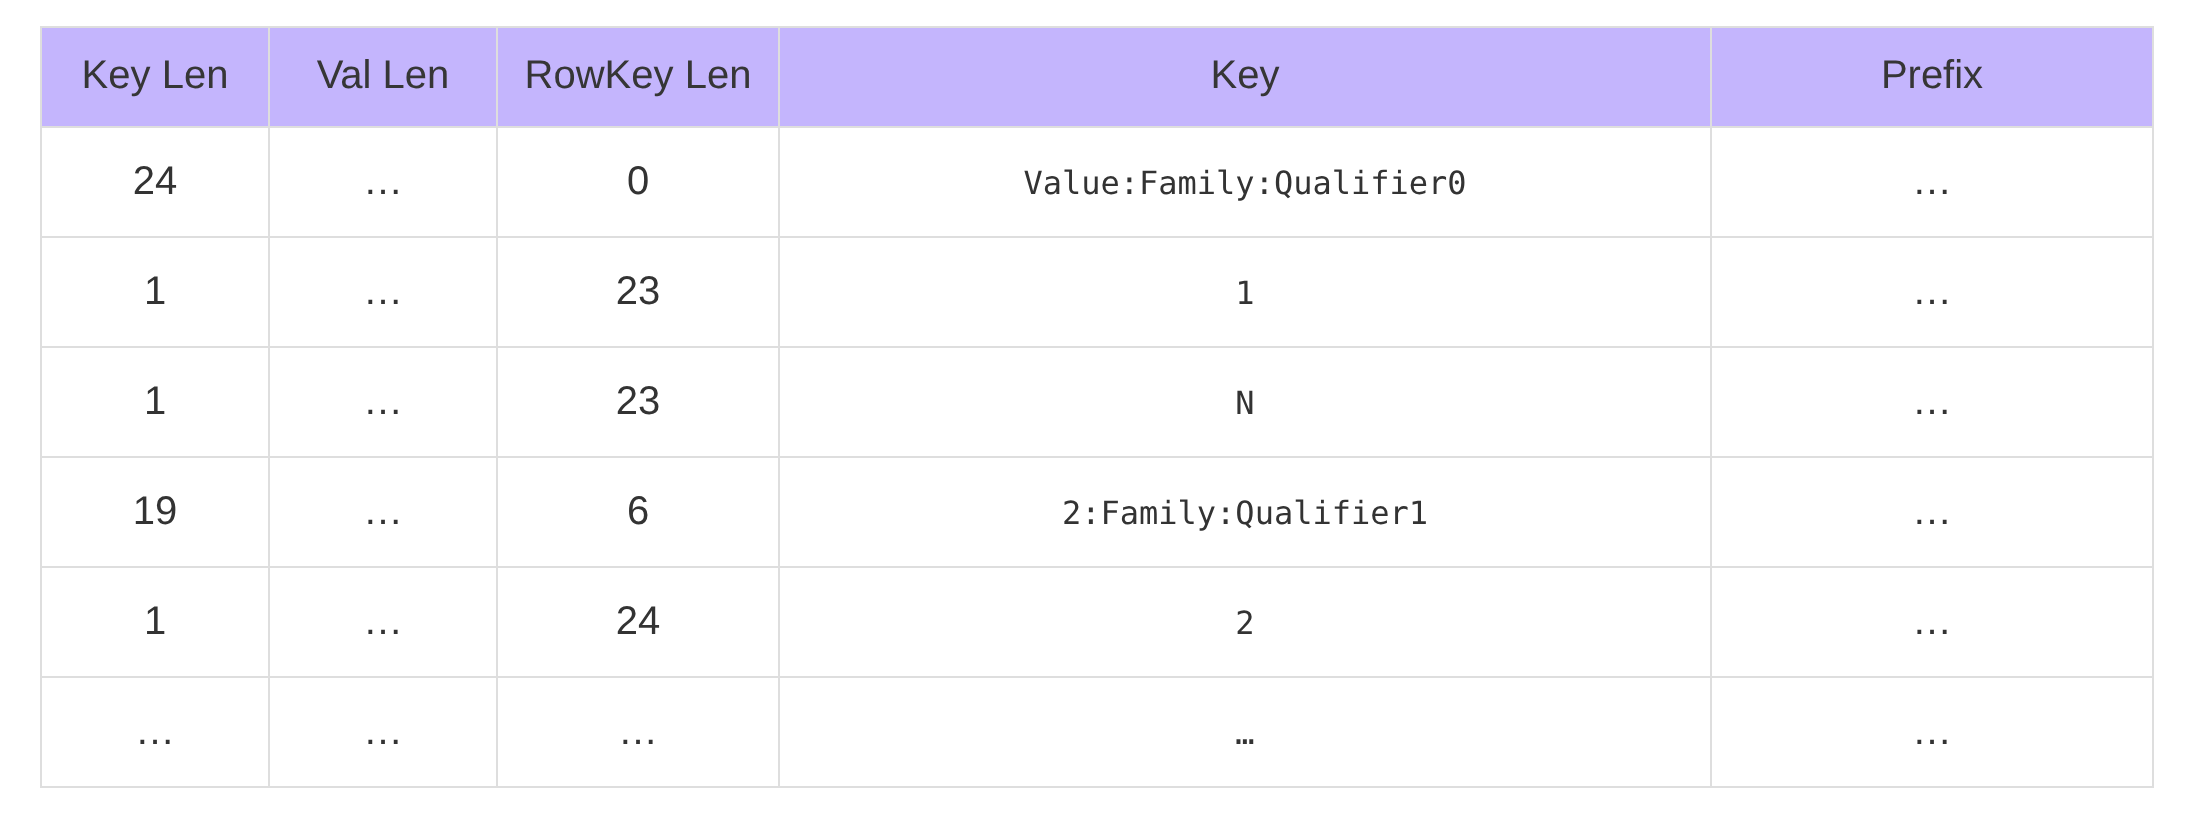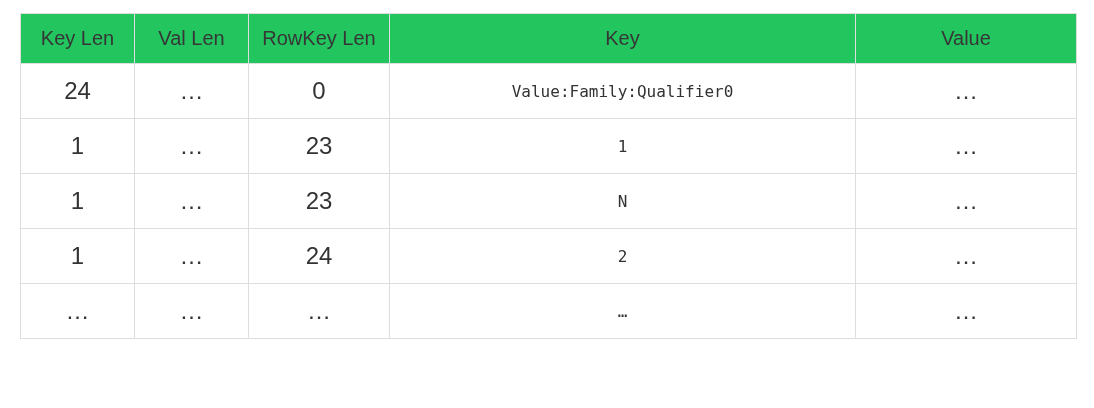--- a/index.html
+++ b/index.html
@@ -23,29 +23,29 @@
   .data-table th,
   .data-table td {
     border: 1.5px solid #dedede;
     text-align: center;
     vertical-align: middle;
     padding: 0 6px;
     overflow: hidden;
     white-space: nowrap;
   }
   .data-table thead th {
-    background: #22c55e;
+    background: #c4b5fd;
     height: 49px;
     font-size: 20px;
     font-weight: 400;
     color: #363636;
   }
   .data-table tbody td {
     height: 54px;
-    font-size: 24px;
+    font-size: 20px;
     font-weight: 400;
     background: #ffffff;
   }
   .data-table td.mono {
     font-family: "DejaVu Sans Mono", "Liberation Mono", monospace;
     font-size: 16px;
   }
   col.c-keylen  { width: 114px; }
   col.c-vallen  { width: 114px; }
   col.c-preflen { width: 141px; }
@@ -62,21 +62,21 @@
     <col class="c-preflen">
     <col class="c-key">
     <col class="c-value">
   </colgroup>
   <thead>
     <tr>
       <th>Key Len</th>
       <th>Val Len</th>
       <th>RowKey Len</th>
       <th>Key</th>
-      <th>Value</th>
+      <th>Prefix</th>
     </tr>
   </thead>
   <tbody>
     <tr>
       <td>24</td>
       <td>…</td>
       <td>0</td>
       <td class="mono">Value:Family:Qualifier0</td>
       <td>…</td>
     </tr>
@@ -88,20 +88,27 @@
       <td>…</td>
     </tr>
     <tr>
       <td>1</td>
       <td>…</td>
       <td>23</td>
       <td class="mono">N</td>
       <td>…</td>
     </tr>
     <tr>
+      <td>19</td>
+      <td>…</td>
+      <td>6</td>
+      <td class="mono">2:Family:Qualifier1</td>
+      <td>…</td>
+    </tr>
+    <tr>
       <td>1</td>
       <td>…</td>
       <td>24</td>
       <td class="mono">2</td>
       <td>…</td>
     </tr>
     <tr>
       <td>…</td>
       <td>…</td>
       <td>…</td>

